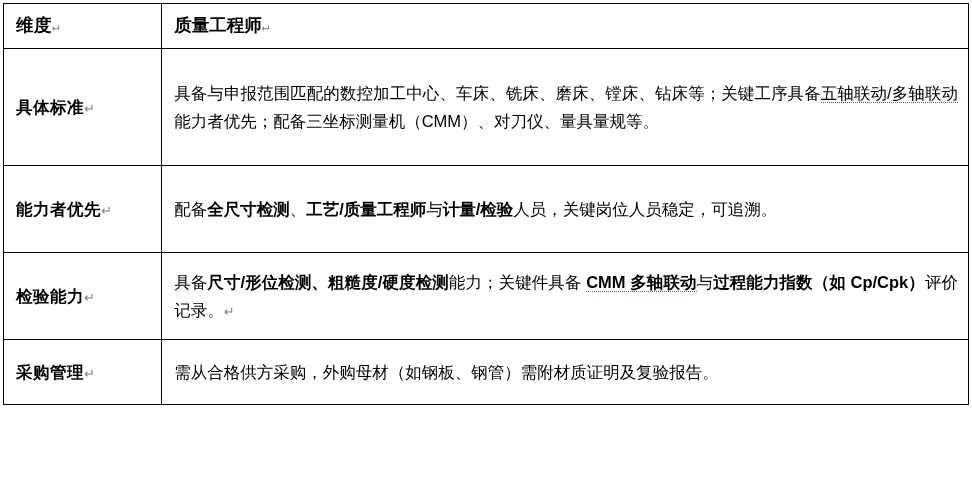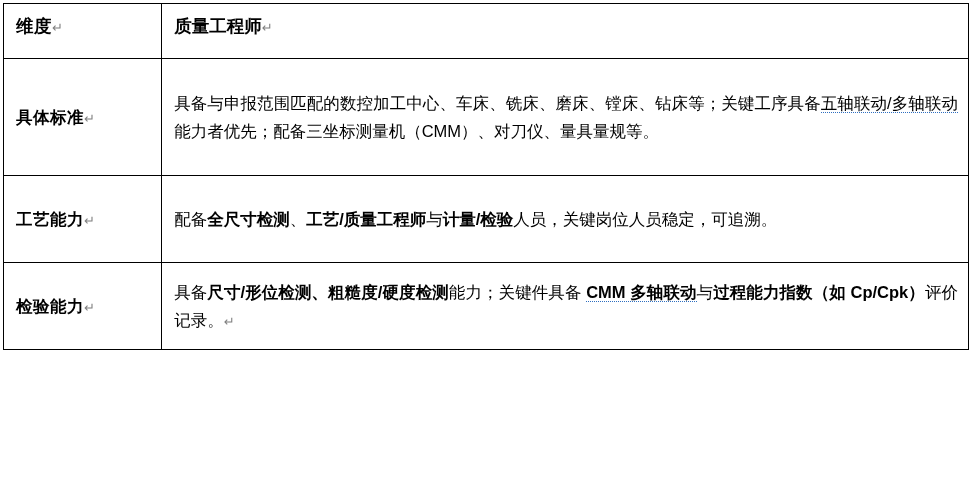--- a/index.html
+++ b/index.html
@@ -32,21 +32,22 @@
 
   .cell-dim {
     font-weight: bold;
     font-size: 17.5px;
     letter-spacing: 0.5px;
     padding-left: 14px;
     vertical-align: middle;
   }
   .header-row td {
     padding-top: 7px;
-    padding-bottom: 17px;
+    padding-bottom: 7px;
+    font-family: Liberation Mono, monospace;
   }
   .header-row .cell-dim,
   .header-row .cell-std {
     font-weight: bold;
     font-size: 17.5px;
   }
   .cell-std {
     text-align: justify;
   }
   .pilcrow {
@@ -86,31 +87,39 @@
       <td class="cell-dim">
         <span>具体标准</span><span class="pilcrow">↵</span>
       </td>
       <td class="cell-std">
         <span>具备与申报范围匹配的数控加工中心、车床、铣床、磨床、镗床、钻床等；关键工序具备<span class="u-blue">五轴联动/多轴联动</span>能力者优先；配备三坐标测量机（CMM）、对刀仪、量具量规等。</span>
       </td>
     </tr>
 
     <tr class="row-mid">
       <td class="cell-dim">
-        <span>工艺能力</span><span class="pilcrow">↵</span>
+        <span>能力者优先</span><span class="pilcrow">↵</span>
       </td>
       <td class="cell-std">
         <span>配备<b>全尺寸检测</b>、<b>工艺/质量工程师</b>与<b>计量/检验</b>人员，关键岗位人员稳定，可追溯。</span>
       </td>
     </tr>
 
 
     <tr class="row-mid">
       <td class="cell-dim">
         <span>检验能力</span><span class="pilcrow">↵</span>
       </td>
       <td class="cell-std">
         <span>具备<b>尺寸/形位检测、粗糙度/硬度检测</b>能力；关键件具备 <b><span class="u-blue">CMM 多轴联动</span></b>与<b>过程能力指数（如 Cp/Cpk）</b>评价记录。</span><span class="pilcrow">↵</span>
       </td>
     </tr>
 
+    <tr class="row-short">
+      <td class="cell-dim">
+        <span>采购管理</span><span class="pilcrow">↵</span>
+      </td>
+      <td class="cell-std">
+        <span>需从合格供方采购，外购母材（如钢板、钢管）需附材质证明及复验报告。</span>
+      </td>
+    </tr>
   </tbody>
 </table>
 
 </body></html>

